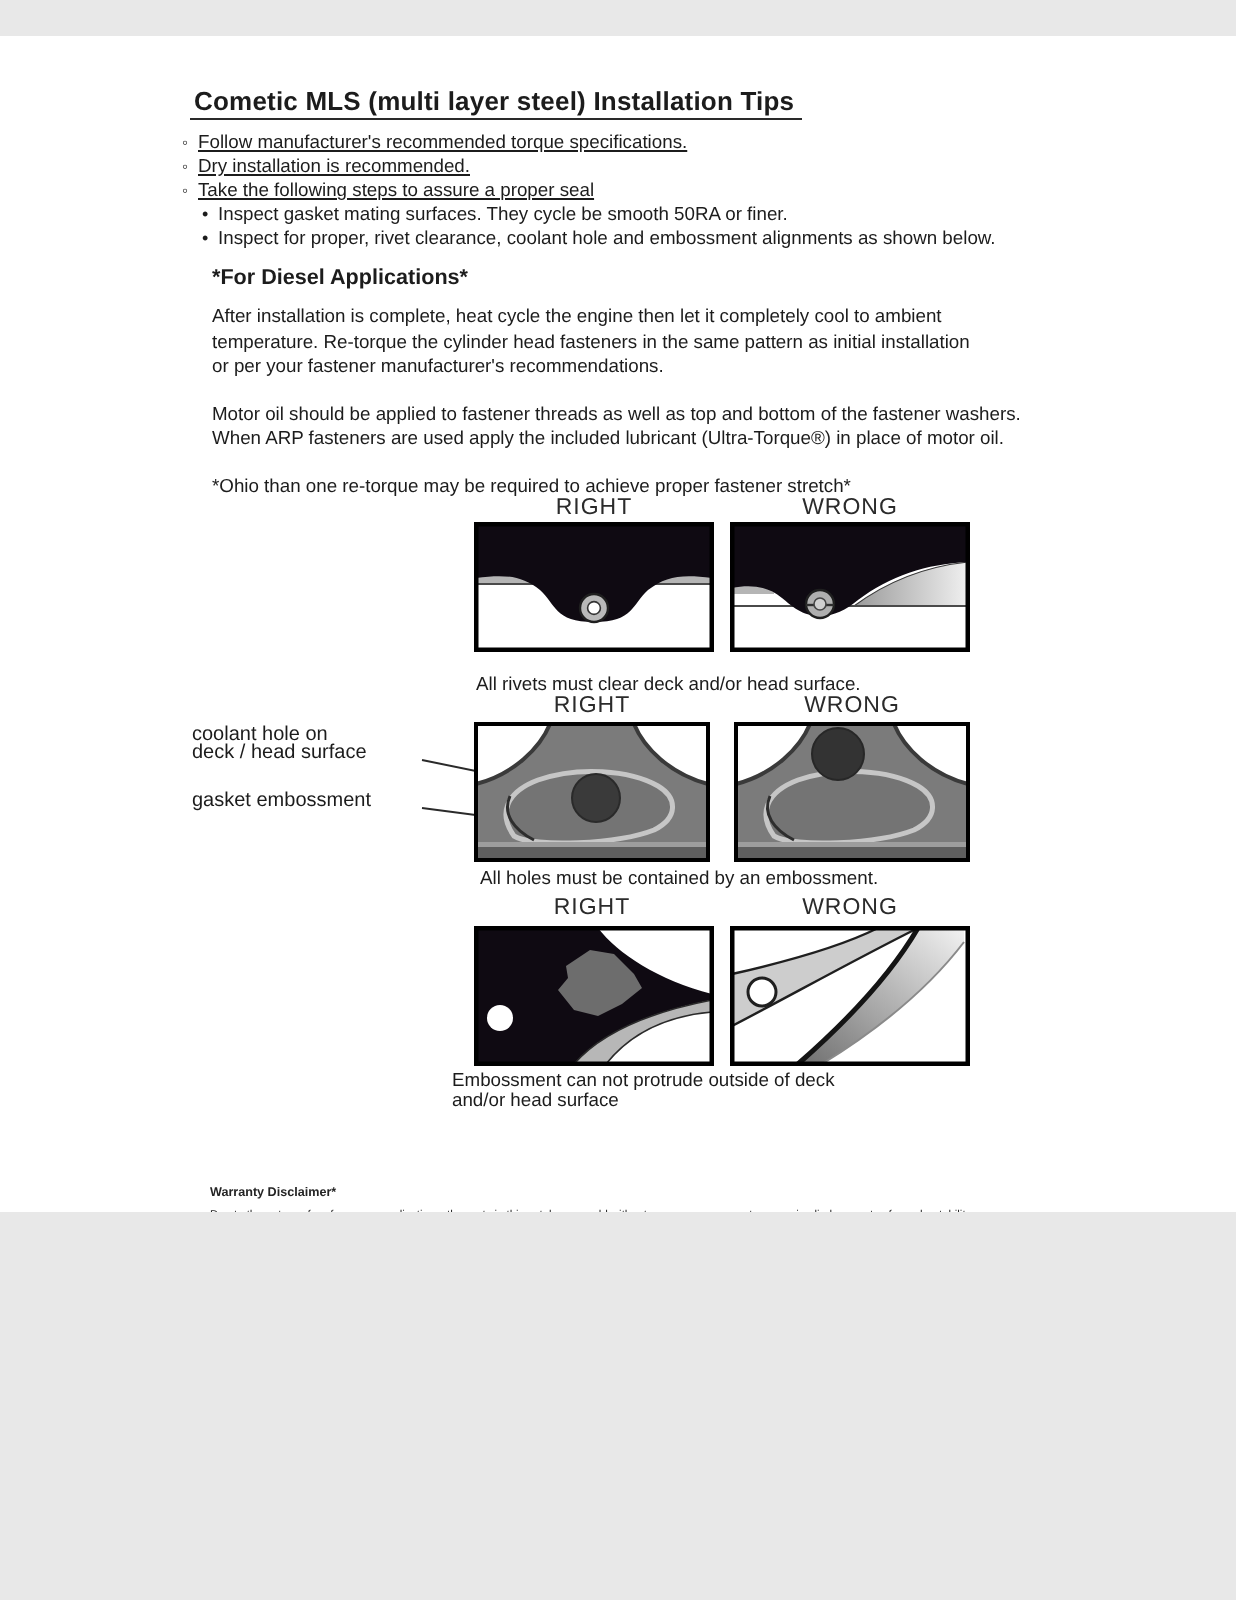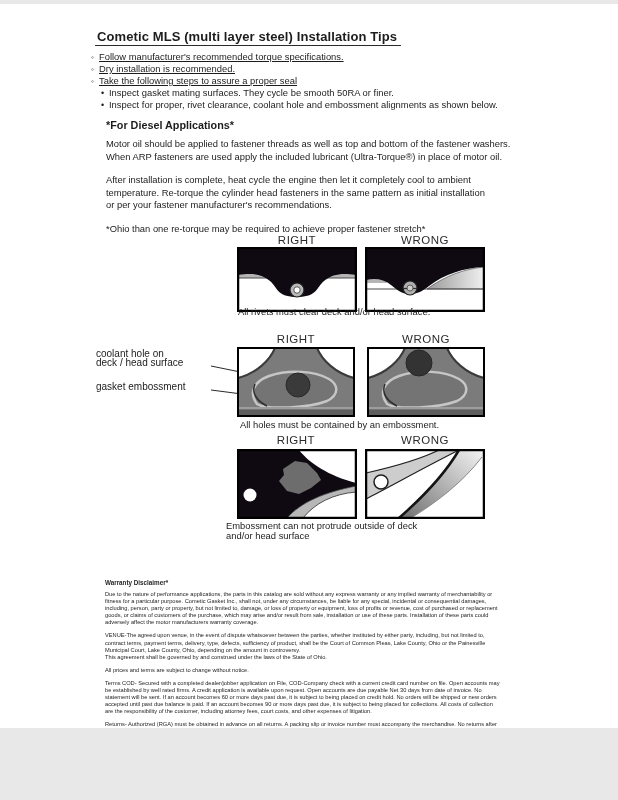--- a/index.html
+++ b/index.html
@@ -1,17 +1,17 @@
 <!DOCTYPE html>
 <html><head>
 <meta charset="utf-8">
 <style>
   html,body { margin:0; padding:0; background:#e8e8e8; }
   .page {
-    position:relative; width:618px; height:724px; margin:4px auto;
+    position:relative; width:618px; height:588px; margin:18px auto;
     background:#ffffff; overflow:hidden;
     font-family:"Liberation Sans", sans-serif; color:#1c1c1c;
   }
   .abs { position:absolute; }
   .pre { white-space:pre-line; }
 
   .title {
     left:95px; top:25px;
     font-size:13px; font-weight:bold; letter-spacing:.1px;
     border-bottom:1.5px solid #2a2a2a; padding:0 4px 1px 2px;
@@ -50,25 +50,25 @@
   <div class="abs bullets">
     <div class="bullet">Follow manufacturer's recommended torque specifications.</div>
     <div class="bullet">Dry installation is recommended.</div>
     <div class="bullet">Take the following steps to assure a proper seal</div>
     <div class="subbullet">Inspect gasket mating surfaces.  They cycle be smooth 50RA or finer.</div>
     <div class="subbullet">Inspect for proper, rivet clearance, coolant hole and embossment alignments as shown below.</div>
   </div>
 
   <div class="abs diesel">
     <h2>*For Diesel Applications*</h2>
-    <p class="pre">Motor oil should be applied to fastener threads as well as top and bottom of the fastener washers.
-When ARP fasteners are used apply the included lubricant (Ultra-Torque®) in place of motor oil.</p>
     <p class="pre">After installation is complete, heat cycle the engine then let it completely cool to ambient
 temperature. Re-torque the cylinder head fasteners in the same pattern as initial installation
 or per your fastener manufacturer's recommendations.</p>
+    <p class="pre">Motor oil should be applied to fastener threads as well as top and bottom of the fastener washers.
+When ARP fasteners are used apply the included lubricant (Ultra-Torque®) in place of motor oil.</p>
     <p class="pre">*Ohio than one re-torque may be required to achieve proper fastener stretch*</p>
   </div>
 
   <div class="abs dg-head" style="left:237px; top:230px;">RIGHT</div>
   <div class="abs dg-head" style="left:365px; top:230px;">WRONG</div>
 
   <svg class="abs" style="left:237px; top:243px;" width="120" height="65" viewBox="0 0 120 65">
     <rect x="1" y="1" width="118" height="63" fill="#ffffff"></rect>
     <path d="M1,31 L1,27 C12,25 24,27 34,31 Z" fill="#b5b5b5"></path>
     <path d="M119,31 L119,27 C108,25 96,27 86,31 Z" fill="#b5b5b5"></path>
@@ -90,21 +90,21 @@
     <path d="M119,20 C100,22 81,28 62,42 L119,42 Z" fill="url(#gradD1)" stroke="#3a3a3a" stroke-width="0.6"></path>
     <path d="M1,29 C8,27 16,28 22,33 L22,36 H1 Z" fill="#b5b5b5"></path>
     <path d="M1,42 H119" stroke="#4a4a4a" stroke-width="1"></path>
     <path d="M1,1 H119 V20 C98,21 80,27 64,39 C58,44 52,47 45,47 C36,47 31,42 26,38 C19,32 10,31 1,33 Z" fill="#0f0a12"></path>
     <circle cx="45" cy="41" r="7" fill="#afafaf" stroke="#1f1f1f" stroke-width="1.2"></circle>
     <path d="M38,41.5 H52" stroke="#2f2f2f" stroke-width="1.2"></path>
     <circle cx="45" cy="41" r="3" fill="#cfcfcf" stroke="#444444" stroke-width="0.8"></circle>
     <rect x="1" y="1" width="118" height="63" fill="none" stroke="#000000" stroke-width="2.5"></rect>
   </svg>
 
-  <div class="abs dg-caption" style="left:238px; top:303px;">All rivets must clear deck and/or head surface.</div>
+  <div class="abs dg-caption" style="left:238px; top:319px;">All rivets must clear deck and/or head surface.</div>
 
   <div class="abs dg-head" style="left:236px; top:329px;">RIGHT</div>
   <div class="abs dg-head" style="left:366px; top:329px;">WRONG</div>
 
   <div class="abs dg-label pre" style="left:96px; top:345px;">coolant hole on
 deck / head surface</div>
   <div class="abs dg-label pre" style="left:96px; top:378px;">gasket embossment</div>
 
   <svg class="abs" style="left:205px; top:345px;" width="100" height="55" viewBox="0 0 100 55">
     <line x1="6" y1="17" x2="94" y2="35" stroke="#2a2a2a" stroke-width="1"></line>

